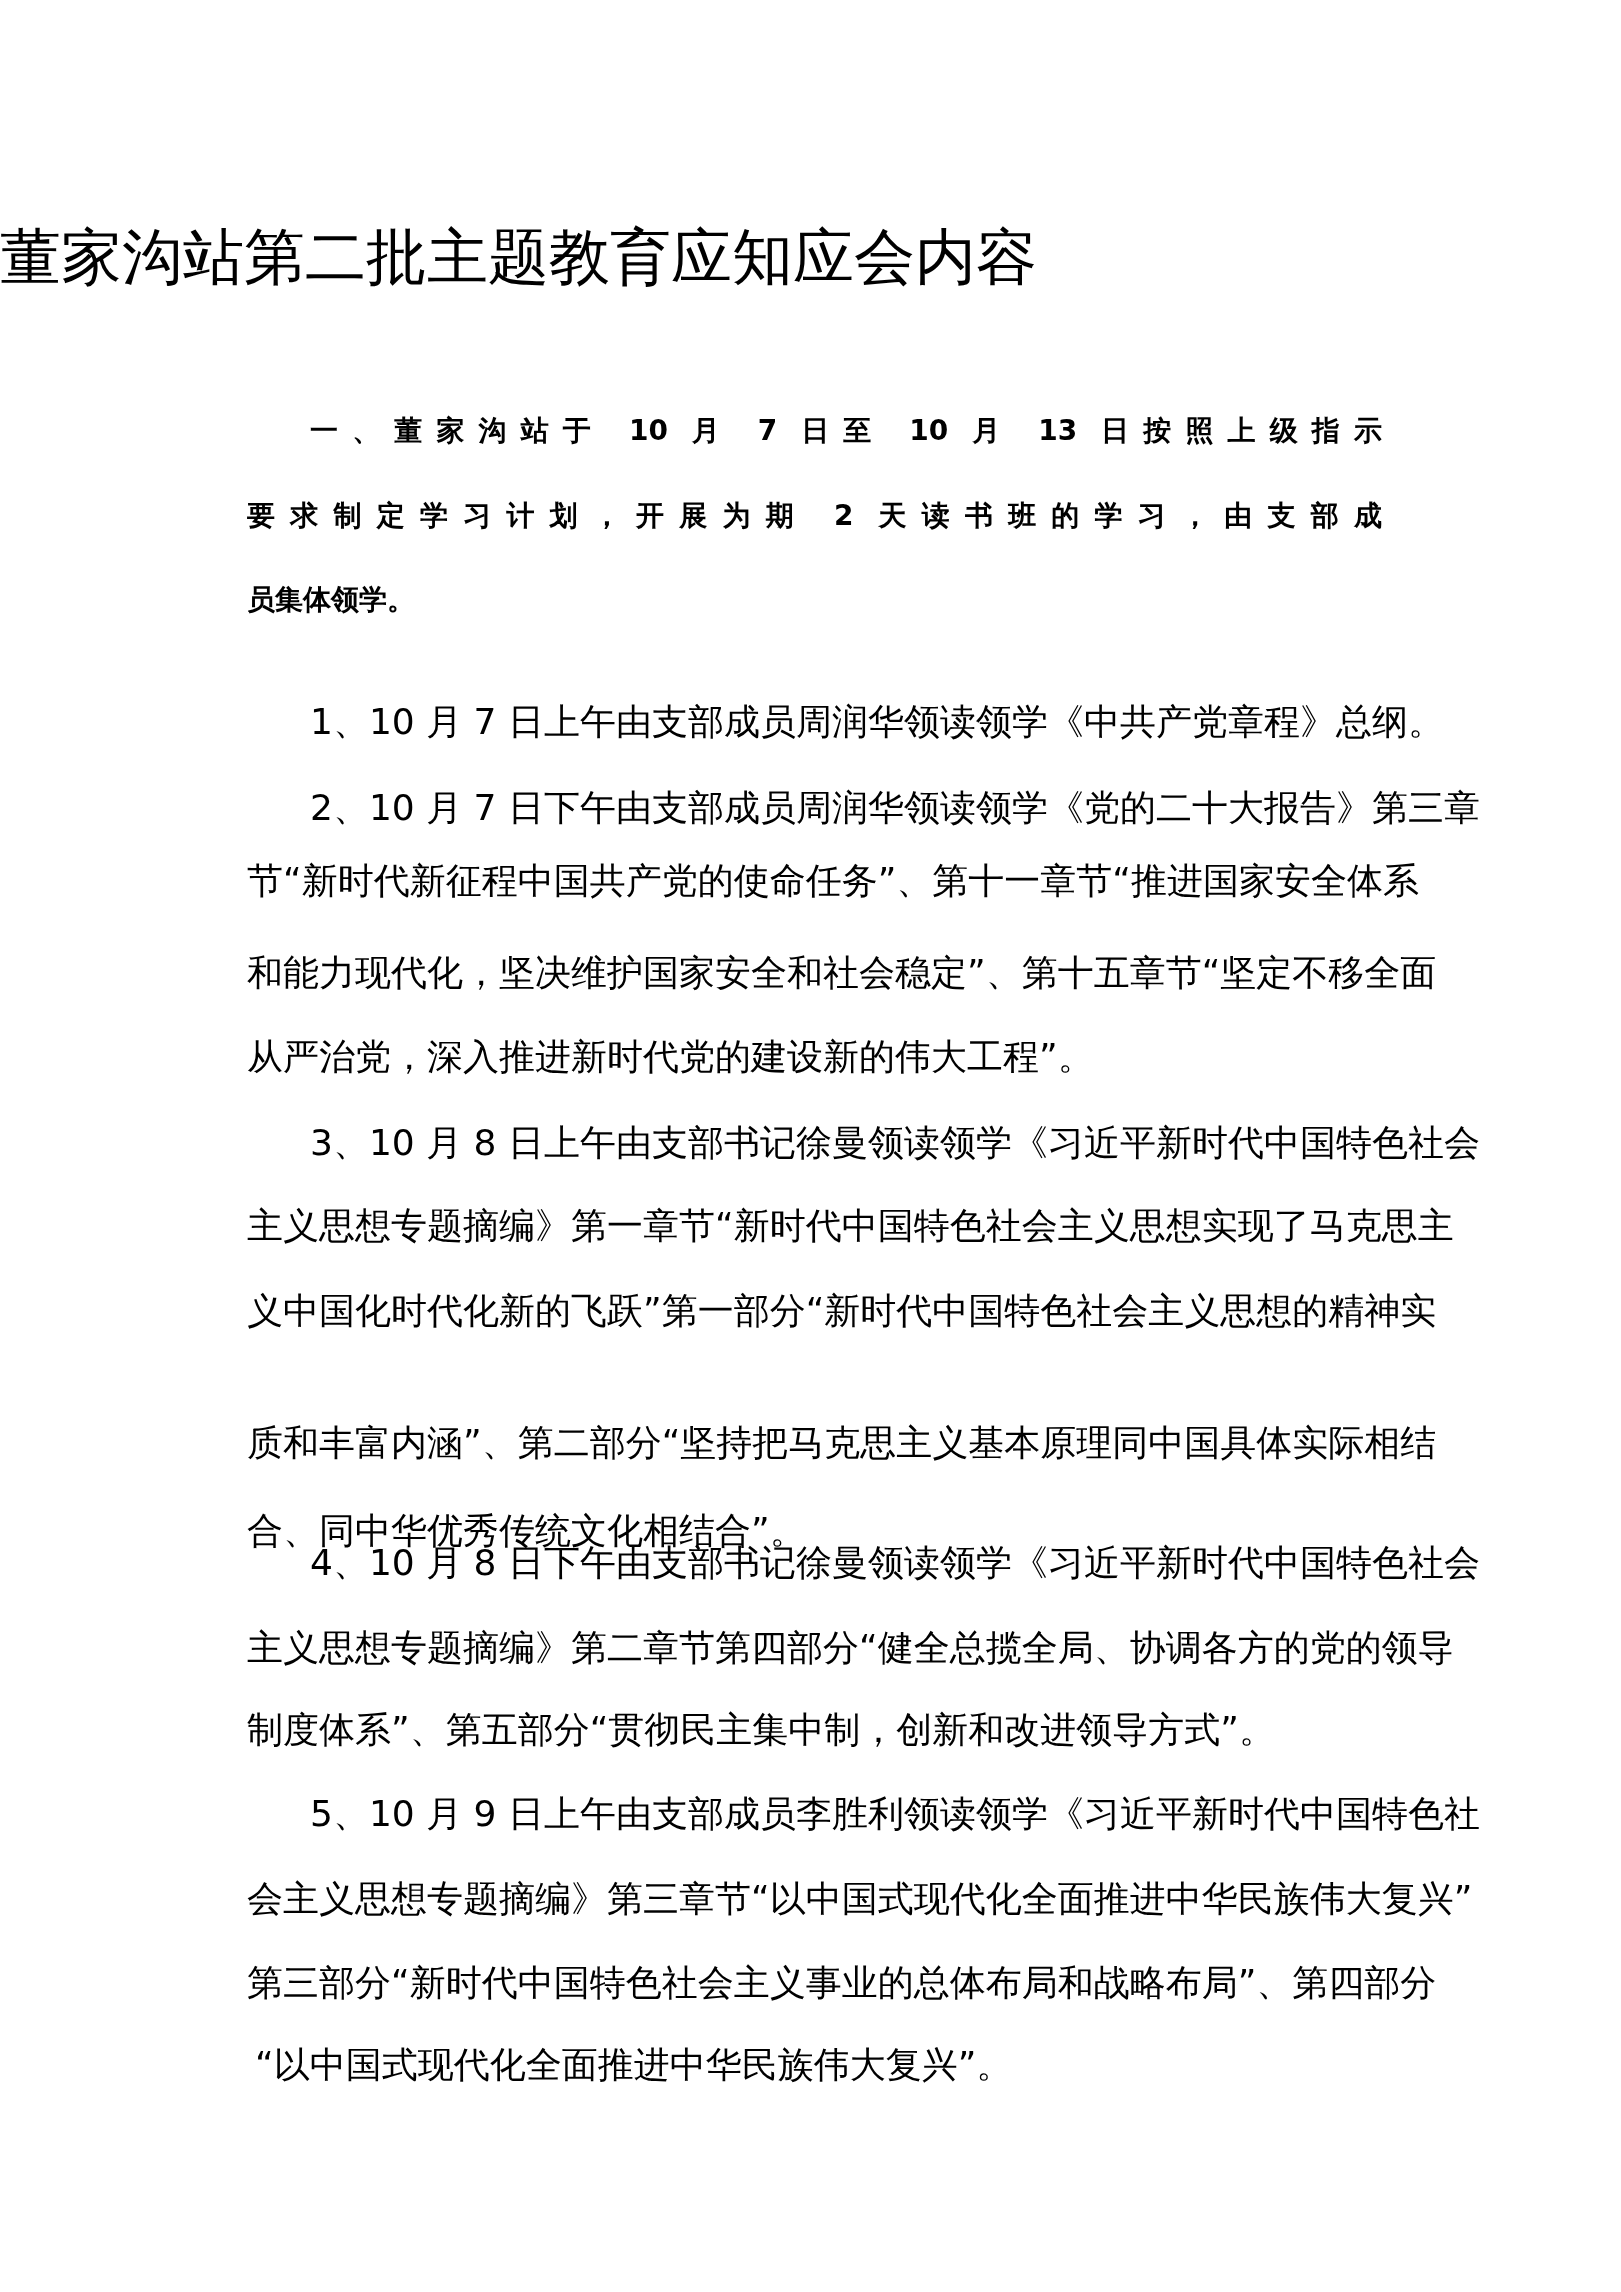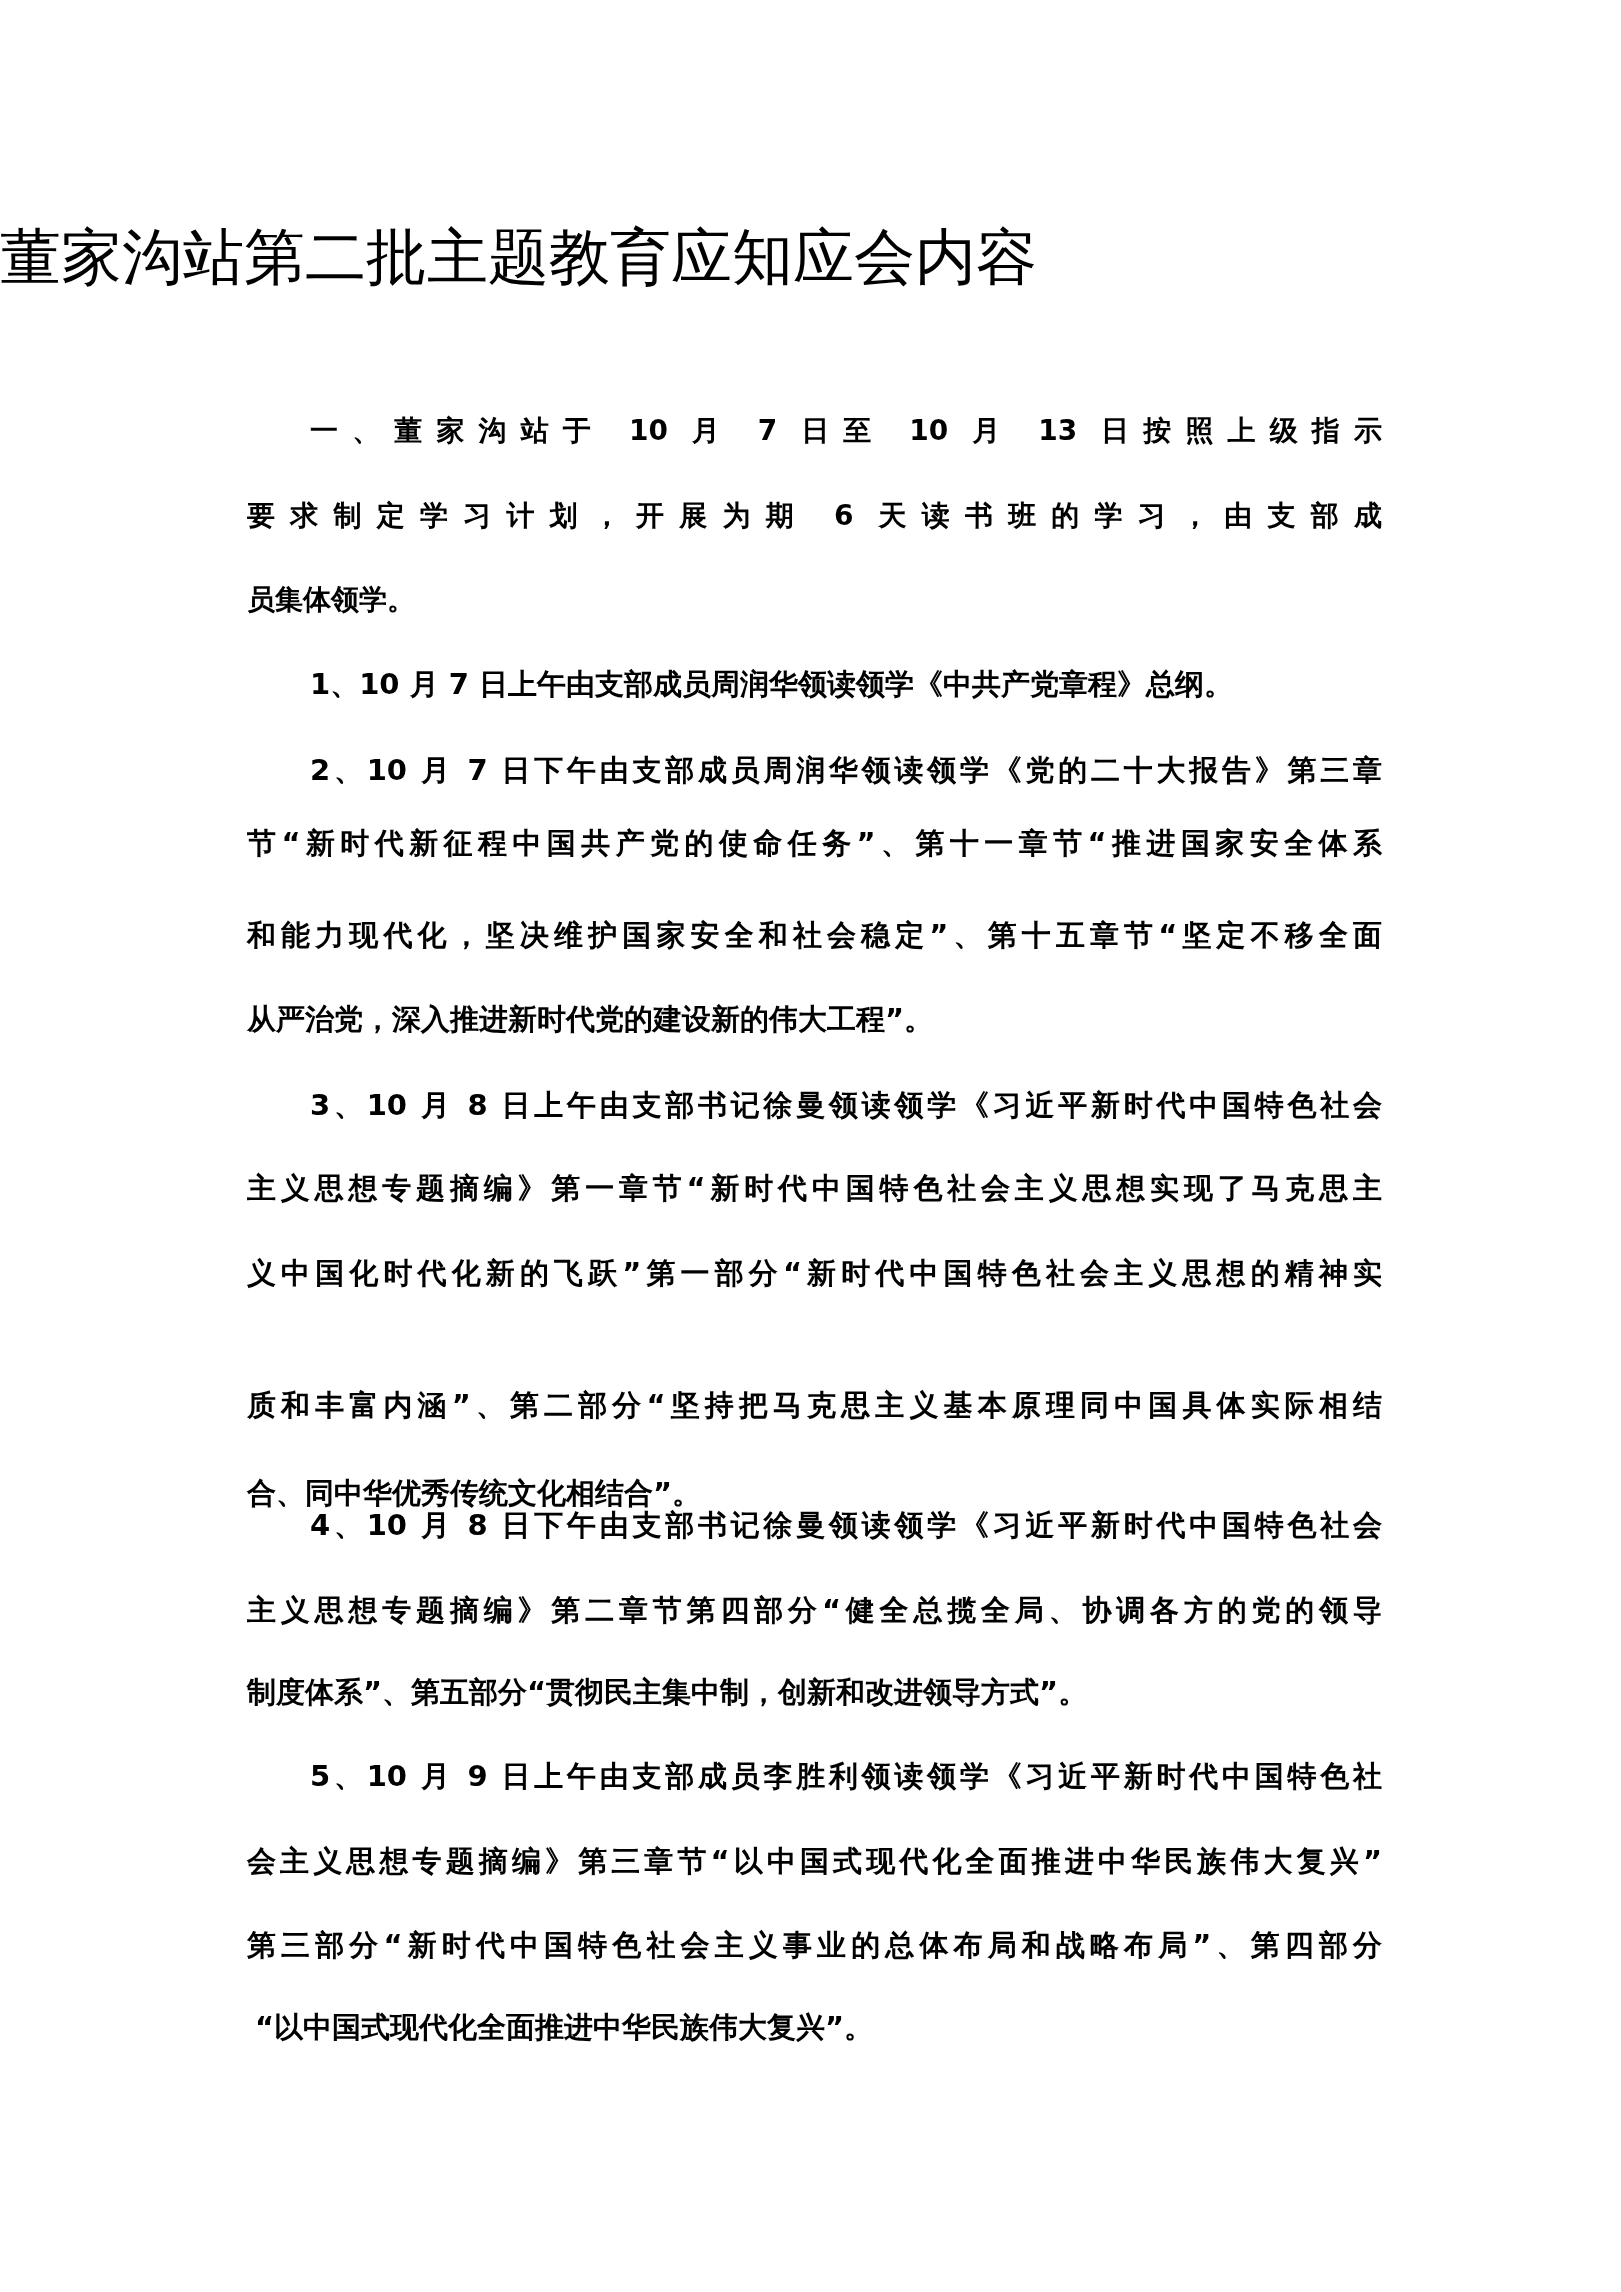--- a/index.html
+++ b/index.html
@@ -53,35 +53,36 @@
   .line.small-indent {
     left: 255px;
     width: 1127px;
   }
   .heading-line {
     font-size: 28px;
     line-height: 51px;
     font-weight: bold;
   }
   .body-line {
-    font-size: 29px;
+    font-size: 36px;
     line-height: 43px;
-    font-weight: bold;
+    font-weight: normal;
+    margin-top: 37px;
   }
 </style>
 </head>
 <body>
 
 <div class="page">
 
   <div class="title">董家沟站第二批主题教育应知应会内容</div>
 
   <div>
     <div class="line indent heading-line" style="top:405px;">一、董家沟站于 10 月 7 日至 10 月 13 日按照上级指示</div>
-    <div class="line heading-line" style="top:490px;">要求制定学习计划，开展为期 6 天读书班的学习，由支部成</div>
+    <div class="line heading-line" style="top:490px;">要求制定学习计划，开展为期 2 天读书班的学习，由支部成</div>
     <div class="line last heading-line" style="top:574px;">员集体领学。</div>
   </div>
 
   <div>
     <div class="line indent last body-line" style="top:663px;">1、10 月 7 日上午由支部成员周润华领读领学《中共产党章程》总纲。</div>
   </div>
 
   <div>
     <div class="line indent body-line" style="top:749px;">2、10 月 7 日下午由支部成员周润华领读领学《党的二十大报告》第三章</div>
     <div class="line body-line" style="top:822px;">节“新时代新征程中国共产党的使命任务”、第十一章节“推进国家安全体系</div>

